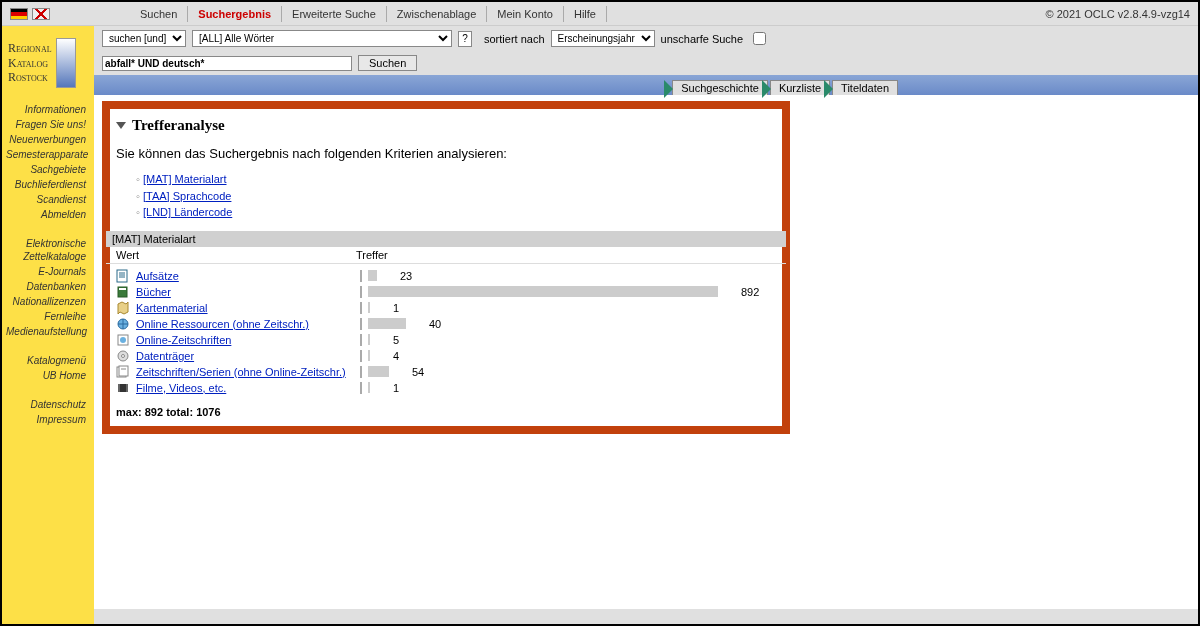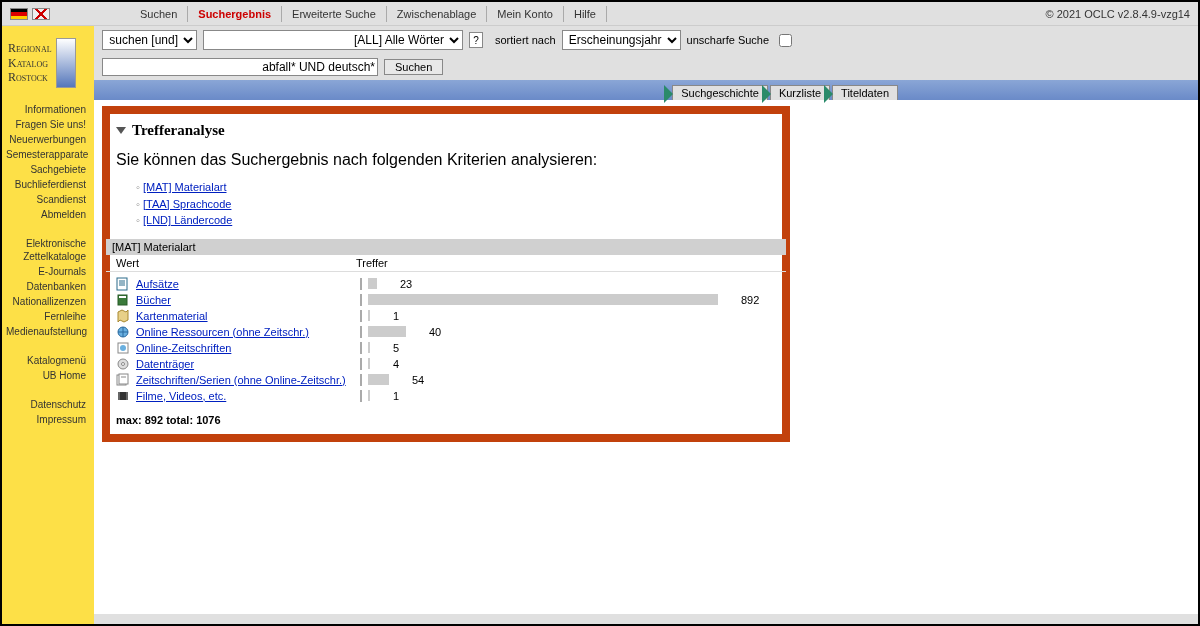--- a/index.html
+++ b/index.html
@@ -12,44 +12,44 @@
     .flag-en { width: 18px; height: 12px; background: #eee; border: 1px solid #888; position: relative; overflow: hidden; }
     .flag-en::before { content:""; position:absolute; inset:0; background: linear-gradient(45deg, transparent 45%, #c00 45%, #c00 55%, transparent 55%), linear-gradient(-45deg, transparent 45%, #c00 45%, #c00 55%, transparent 55%); }
     .topnav { display: flex; gap: 0; }
     .topnav a { padding: 2px 10px; border-right: 1px solid #aaa; color: #333; text-decoration: none; font-size: 11px; }
     .topnav a.active { color: #c00; font-weight: bold; }
     .copyright { position: absolute; right: 8px; color: #333; font-size: 11px; }
     
     .bodywrap { display: flex; height: calc(100% - 24px); }
     .sidebar { width: 92px; background: #fde047; padding: 8px 4px; text-align: right; }
     .sidebar a { display: block; color: #333; text-decoration: none; font-size: 10px; padding: 1px 4px 1px 0; line-height: 1.3; }
-    .sidebar .group { margin-bottom: 14px; }
+    .sidebar .group { margin-bottom: 14px; font-style: italic; }
     .logowrap { padding: 4px 2px 14px 2px; display:flex; gap:4px; align-items:center;}
     .logo-text { font-family: Georgia, serif; font-size: 12px; line-height: 1.2; color: #333; text-align:left; font-variant: small-caps; }
     .logo-grad { width: 20px; height: 50px; background: linear-gradient(#fff, #5577bb); border: 1px solid #999; }
     
     .main { flex: 1; background: #e0e0e0; position: relative; }
     .searchrow { padding: 4px 8px; display: flex; align-items: center; gap: 6px; flex-wrap: wrap; }
-    .searchrow select, .searchrow input[type=text] { font-size: 12px; padding: 1px 2px; border: 1px solid #888; background: #fff; text-align: right; }
+    .searchrow select, .searchrow input[type=text] { font-size: 10px; padding: 1px 2px; border: 1px solid #888; background: #fff; }
     .q-help { width: 14px; height: 16px; border: 1px solid #888; background: #fff; display:inline-flex; align-items:center; justify-content:center; font-size:10px; cursor:pointer; }
     .search-btn { font-size: 11px; padding: 1px 10px; border: 1px solid #888; background: #e8e8e8; cursor:pointer; }
     .sort-label { font-size: 11px; margin-left: 6px;}
     .chk { margin-left: 4px; }
     
     .bluebar { height: 20px; background: linear-gradient(#8aa6d6, #6a8ac8); position: relative; }
     .tabs { position: absolute; right: 300px; bottom: 0; display: flex; gap: 2px; }
     .tab { background: #e0e0e0; border: 1px solid #888; border-bottom: none; padding: 1px 8px; font-size: 11px; cursor:pointer; position:relative; }
     .tab::before { content:""; position:absolute; left:-10px; top:0; width:0; height:0; border-top: 9px solid transparent; border-bottom: 9px solid transparent; border-right: 10px solid #2a8a6a; display:none;}
     
     .content { background: #fff; height: calc(100% - 84px); padding: 6px 8px; overflow:auto;}
     .orange-box { border: 8px solid #c2410c; padding: 8px 6px; width: 688px; }
     .section-head { display: flex; align-items: center; gap: 6px; margin-bottom: 12px; }
     .arrow-down { width: 0; height: 0; border-left: 5px solid transparent; border-right: 5px solid transparent; border-top: 7px solid #555; }
     .section-title { font-family: Georgia, serif; font-size: 15px; font-weight: bold; }
-    .desc { font-size: 16px; margin-bottom: 10px; }
+    .desc { font-size: 13px; margin-bottom: 10px; }
     .filter-list { list-style: none; margin: 0 0 10px 20px; }
     .filter-list li { font-size: 11px; line-height: 1.5; }
     .filter-list li::before { content: "\25E6  "; color: #888; }
     .filter-list a, .result-row a, .underline-link { color: #0020c0; text-decoration: underline; }
     
     .gray-head { background: #d0d0d0; padding: 2px 6px; font-size: 11px; margin: 0 -10px; }
     .columns-head { display:flex; padding: 2px 0; font-size:11px; border-bottom: 1px solid #ddd; margin: 0 -10px 4px -10px; }
     .columns-head .c1 { width: 250px; padding-left:10px;}
     .columns-head .c2 { }
     
@@ -125,21 +125,21 @@
       <div class="searchrow">
         <select><option>suchen [und]</option></select>
         <select style="width:260px"><option>[ALL] Alle Wörter</option></select>
         <span class="q-help">?</span>
         <span class="sort-label">sortiert nach</span>
         <select><option>Erscheinungsjahr</option></select>
         <span>unscharfe Suche</span>
         <input type="checkbox" class="chk" style="">
       </div>
       <div class="searchrow">
-        <input type="text" style="width: 276px;" value="abfall* UND deutsch*">
+        <input type="text" style="width: 250px; font-weight: bold;" value="abfall* UND deutsch*">
         <button class="search-btn">Suchen</button>
       </div>
 
       <div class="bluebar">
         <div class="tabs">
             <div class="tab" style="position: relative;"><span style="display: inline-block; width: 0px; height: 0px; border-top: 9px solid transparent; border-bottom: 9px solid transparent; border-left: 9px solid rgb(42, 138, 106); position: absolute; left: -9px; top: -1px;"></span><span>Suchgeschichte</span></div>
             <div class="tab" style="position: relative;"><span style="display: inline-block; width: 0px; height: 0px; border-top: 9px solid transparent; border-bottom: 9px solid transparent; border-left: 9px solid rgb(42, 138, 106); position: absolute; left: -9px; top: -1px;"></span><span>Kurzliste</span></div>
             <div class="tab" style="position: relative;"><span style="display: inline-block; width: 0px; height: 0px; border-top: 9px solid transparent; border-bottom: 9px solid transparent; border-left: 9px solid rgb(42, 138, 106); position: absolute; left: -9px; top: -1px;"></span><span>Titeldaten</span></div>
           </div>
       </div>

